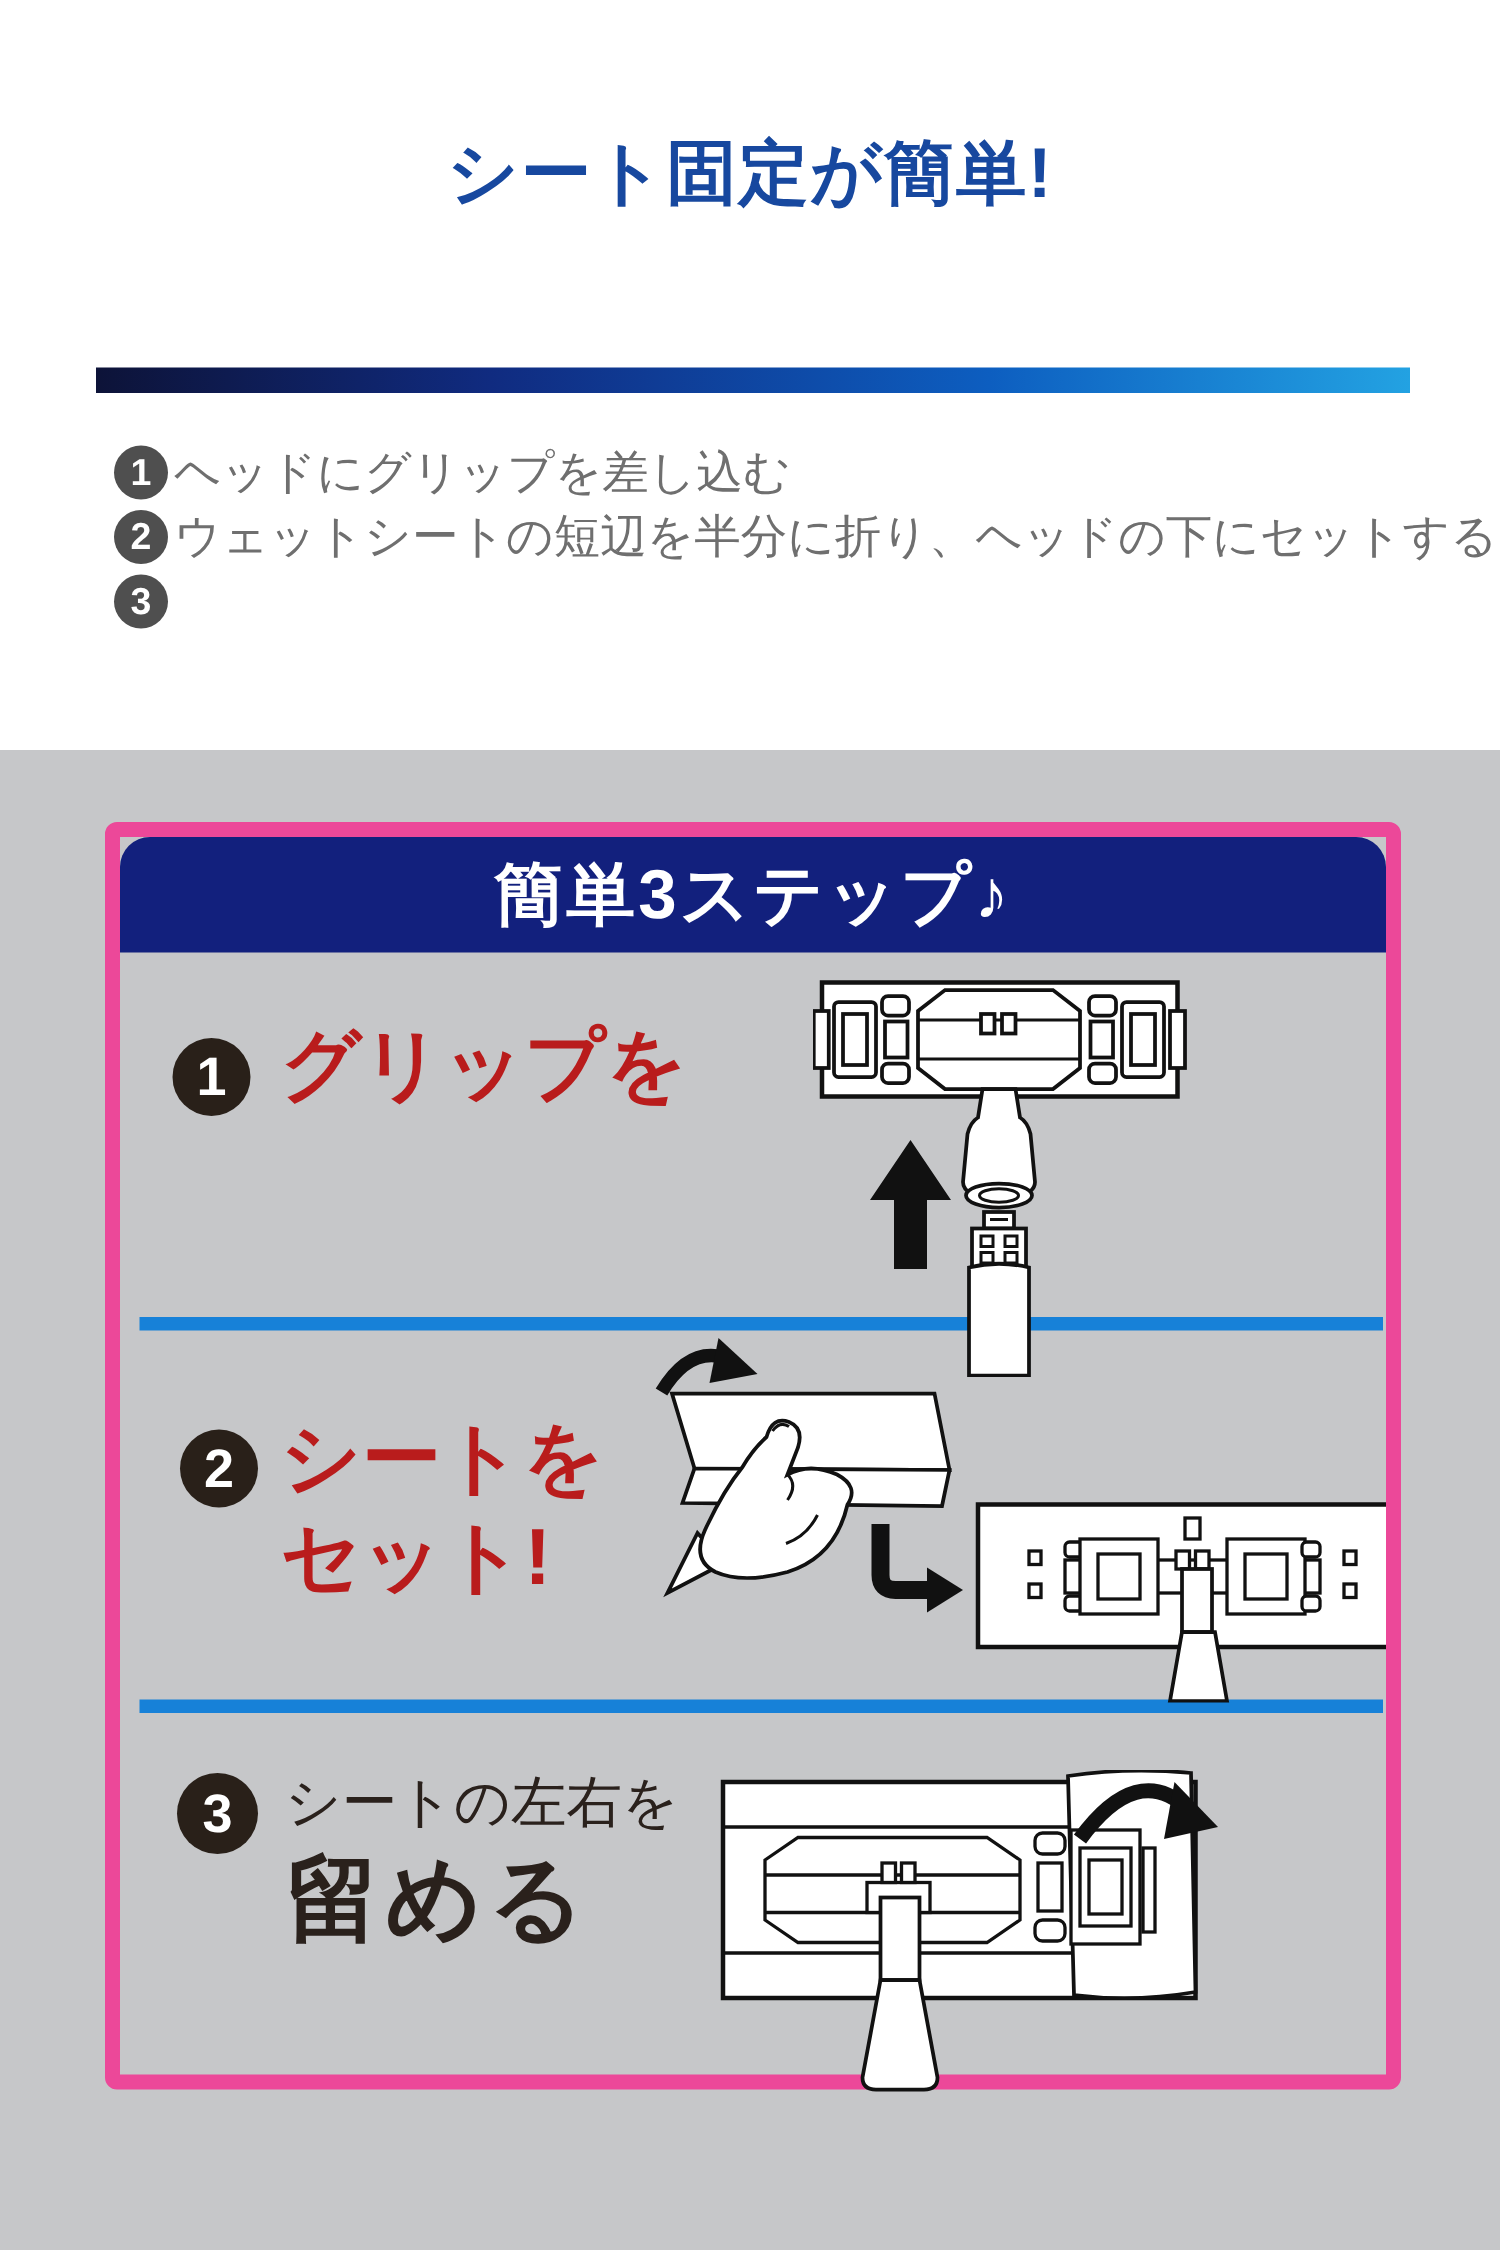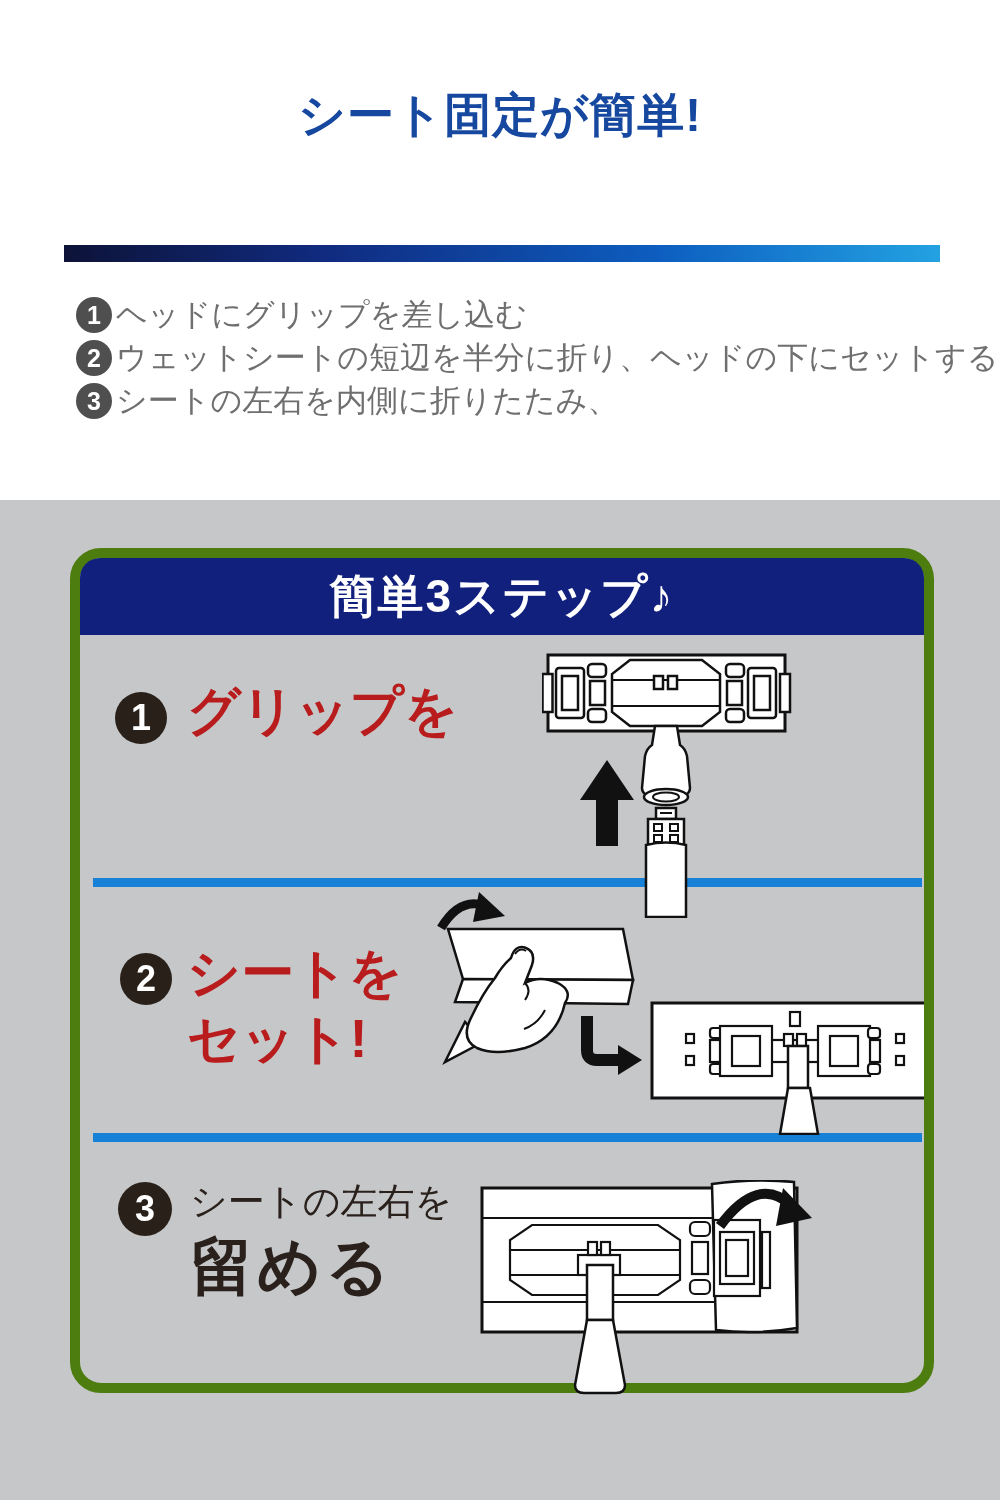--- a/index.html
+++ b/index.html
@@ -22,21 +22,21 @@
   }
   .intro-badge{
     flex:0 0 auto;width:36px;height:36px;border-radius:50%;background:#4f4f4f;
     color:#fff;font-size:25px;font-weight:700;display:flex;align-items:center;
     justify-content:center;margin-right:4px;
   }
   .intro-badge:empty{visibility:hidden;}
   .gray-section{position:absolute;top:500px;left:0;width:1000px;height:1000px;background:#c6c7c9;}
   .panel{
     position:absolute;left:70px;top:48px;width:864px;height:845px;
-    border:10px solid #4d7c0f;border-radius:31px;box-sizing:border-box;
+    border:10px solid #ec4899;border-radius:8px;box-sizing:border-box;
   }
   .panel-header{
     height:77px;background:#12207d;border-radius:20px 20px 0 0;
     display:flex;align-items:center;justify-content:center;
     color:#ffffff;font-size:46px;font-weight:800;letter-spacing:2px;white-space:nowrap;
   }
   .divider{position:absolute;left:13px;right:2px;height:9px;background:#1781d8;z-index:1;}
   .divider-1{top:320px;}
   .divider-2{top:575px;}
   .step-badge{
@@ -75,21 +75,20 @@
     <div class="intro-line">
       <span class="intro-badge">1</span>
       <span>ヘッドにグリップを差し込む</span>
     </div>
     <div class="intro-line">
       <span class="intro-badge">2</span>
       <span>ウェットシートの短辺を半分に折り、ヘッドの下にセットする</span>
     </div>
     <div class="intro-line">
       <span class="intro-badge">3</span>
-      <span>シートの左右を内側に折りたたみ、</span>
     </div>
   </div>
 
   <div class="gray-section">
     <div class="panel">
 
       <div class="panel-header">簡単3ステップ♪</div>
 
       <div class="step-badge badge-1">1</div>
       <div class="step-title title-1">

